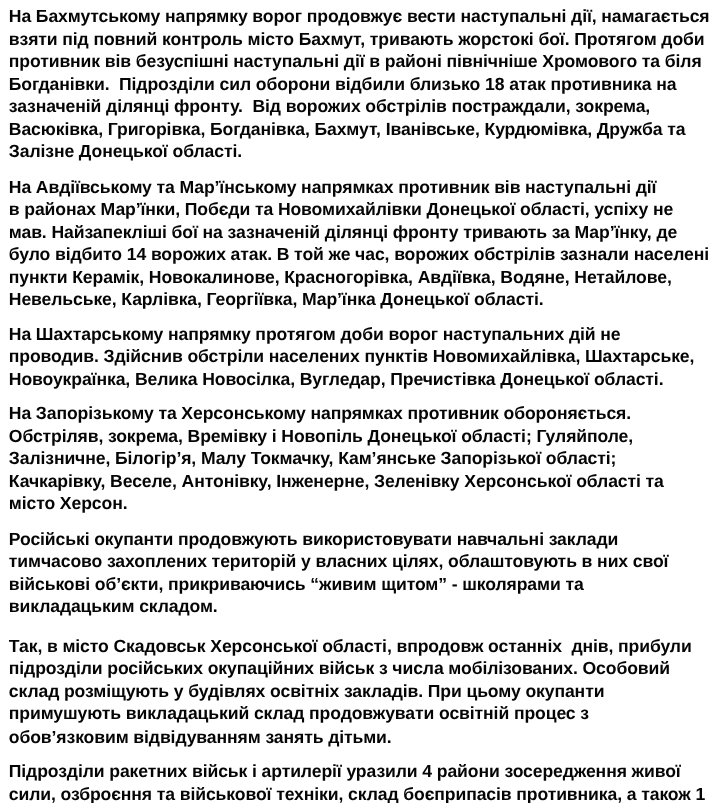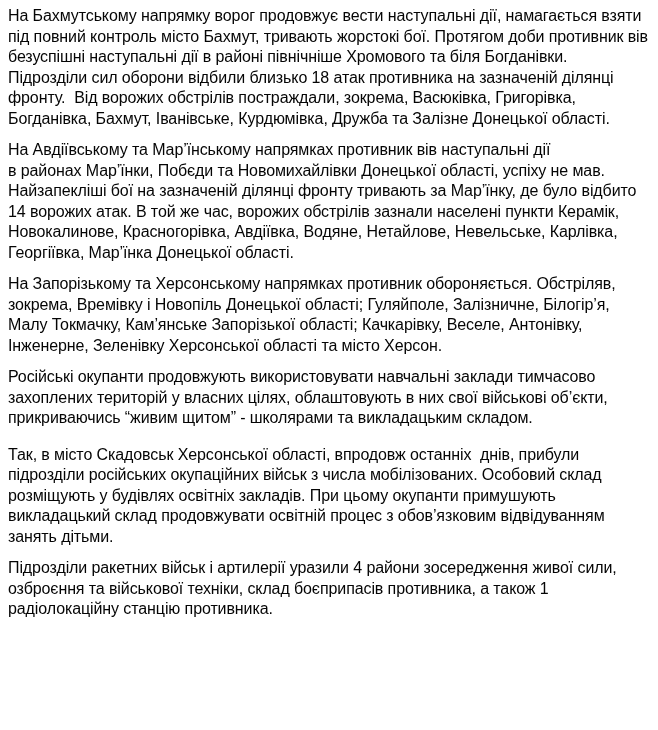--- a/index.html
+++ b/index.html
@@ -14,34 +14,36 @@
     font-family: "Liberation Sans", "DejaVu Sans", sans-serif;
     font-size: 16px;
     line-height: 20.5px;
     color: #050505;
     letter-spacing: -0.1px;
     overflow: hidden;
   }
   .para {
     margin: 0;
     white-space: pre-wrap;
+    font-weight: bold;
   }
   .para + .para {
     margin-top: 11px;
   }
   .para.cont {
     margin-top: 16px;
   }
 </style>
 </head>
 <body>
 
 <div class="post">
   <div>
       <p class="para">На Бахмутському напрямку ворог продовжує вести наступальні дії, намагається взяти під повний контроль місто Бахмут, тривають жорстокі бої. Протягом доби противник вів безуспішні наступальні дії в районі північніше Хромового та біля Богданівки.  Підрозділи сил оборони відбили близько 18 атак противника на зазначеній ділянці фронту.  Від ворожих обстрілів постраждали, зокрема, Васюківка, Григорівка, Богданівка, Бахмут, Іванівське, Курдюмівка, Дружба та Залізне Донецької області.</p>
       <p class="para">На Авдіївському та Мар’їнському напрямках противник вів наступальні дії
 в районах Мар’їнки, Побєди та Новомихайлівки Донецької області, успіху не мав. Найзапекліші бої на зазначеній ділянці фронту тривають за Мар’їнку, де було відбито 14 ворожих атак. В той же час, ворожих обстрілів зазнали населені пункти Керамік, Новокалинове, Красногорівка, Авдіївка, Водяне, Нетайлове, Невельське, Карлівка, Георгіївка, Мар’їнка Донецької області.</p>
+      <p class="para">На Шахтарському напрямку протягом доби ворог наступальних дій не проводив. Здійснив обстріли населених пунктів Новомихайлівка, Шахтарське, Новоукраїнка, Велика Новосілка, Вугледар, Пречистівка Донецької області.</p>
       <p class="para">На Запорізькому та Херсонському напрямках противник обороняється. Обстріляв, зокрема, Времівку і Новопіль Донецької області; Гуляйполе, Залізничне, Білогір’я, Малу Токмачку, Кам’янське Запорізької області; Качкарівку, Веселе, Антонівку, Інженерне, Зеленівку Херсонської області та місто Херсон.</p>
       <p class="para">Російські окупанти продовжують використовувати навчальні заклади тимчасово захоплених територій у власних цілях, облаштовують в них свої військові об’єкти, прикриваючись “живим щитом” - школярами та викладацьким складом.</p>
       <p class="para cont">Так, в місто Скадовськ Херсонської області, впродовж останніх  днів, прибули підрозділи російських окупаційних військ з числа мобілізованих. Особовий склад розміщують у будівлях освітніх закладів. При цьому окупанти примушують викладацький склад продовжувати освітній процес з обов’язковим відвідуванням занять дітьми.</p>
       <p class="para">Підрозділи ракетних військ і артилерії уразили 4 райони зосередження живої сили, озброєння та військової техніки, склад боєприпасів противника, а також 1 радіолокаційну станцію противника.</p>
     </div>
 </div>
 
 </body></html>

